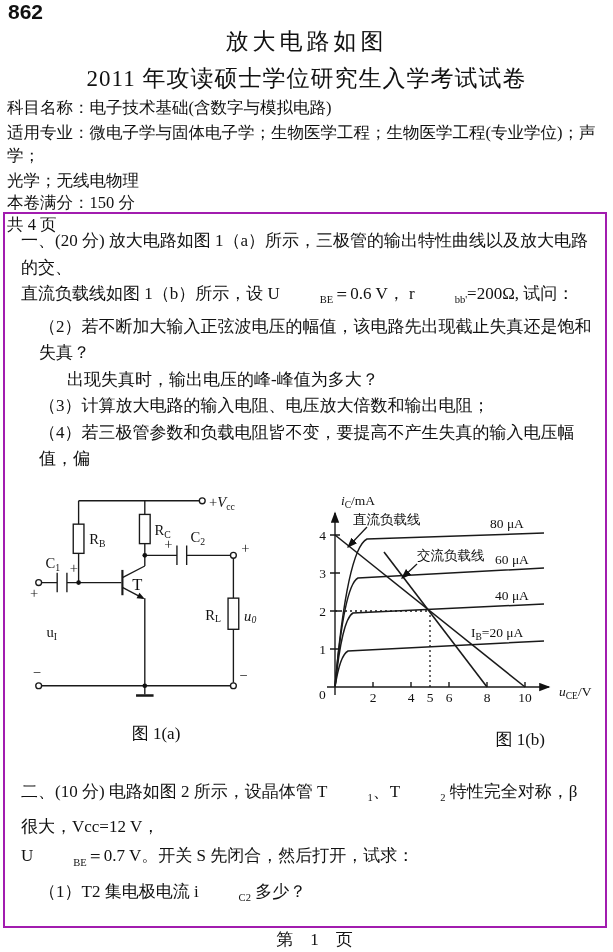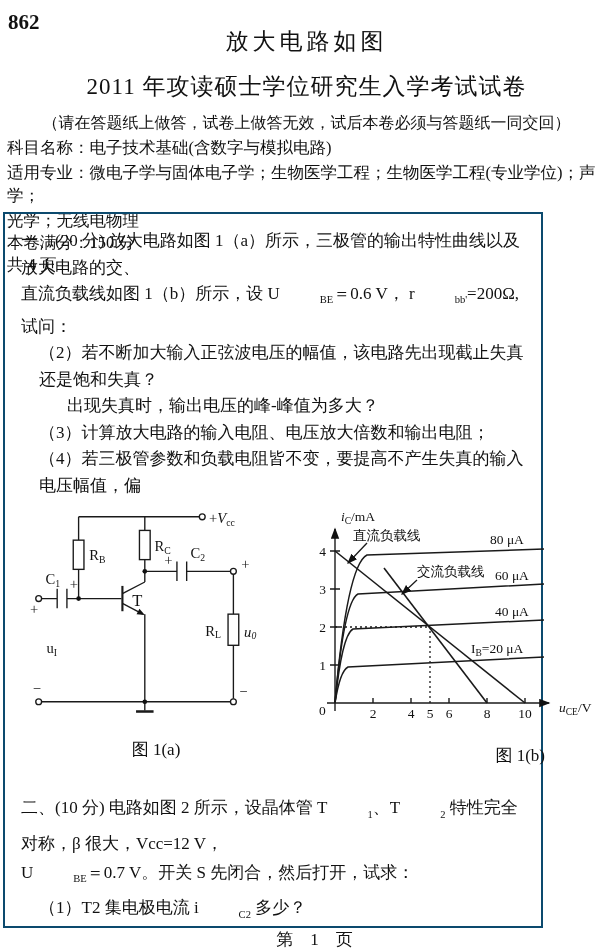--- a/index.html
+++ b/index.html
@@ -2,55 +2,54 @@
 <html><head>
 <meta charset="utf-8">
 <style>
   html,body { margin:0; padding:0; background:#fff; }
   .page {
     position:relative; width:613px; height:952px; background:#fff;
     font-family:"Liberation Serif","DejaVu Serif",serif; color:#111;
     overflow:hidden;
   }
   .paper-code {
-    position:absolute; left:8px; top:10px;
-    font-family:Liberation Serif, serif;
+    position:absolute; left:8px; top:0px;
+    font-family:Liberation Sans, sans-serif;
     font-size:21px; font-weight:600;
   }
   .title1 { text-align:center; padding-top:26px; font-size:23px; letter-spacing:4px; }
-  .title2 { text-align:center; font-size:23px; margin-top:14px; letter-spacing:1px; }
+  .title2 { text-align:center; font-size:23px; margin-top:6px; letter-spacing:1px; }
   .notice { text-align:center; font-size:16px; margin-top:11px; }
   .info   { margin:2px 6px 0 7px; font-size:16.5px; line-height:23px; }
   .score-row { display:flex; justify-content:space-between; margin:0 20px 0 7px; font-size:16.5px;flex-direction:column; }
   .qbox {
-    position:absolute; left:3px; top:212px; width:540px; height:716px;
-    border:2px solid #0c4a6e; box-sizing:border-box;
+    position:absolute; left:3px; top:212px; width:604px; height:716px;
+    border:2px solid #a21caf; box-sizing:border-box;
     padding:14px 10px 0 16px;
   }
   .ln  { font-size:17px; line-height:26.5px; }
   .ind1 { padding-left:18px; }
   .ind2 { padding-left:46px; }
   .q2 .ln { line-height:29px; }
   .q2 { margin-top:26px; }
   sub { font-size:0.62em;margin-left:40px; }
-  .figures { display:flex; align-items:flex-start; margin-top:6px; }
+  .figures { display:flex; align-items:flex-start; margin-top:16px; }
   .figblock { text-align:center; }
   .figcap { font-size:17px; margin-top:0px; }
   svg text { font-family:"Liberation Serif","DejaVu Serif",serif; fill:#111; }
   .footer { position:absolute; bottom:1px; left:8px; width:100%; text-align:center; font-size:17px;border-radius:7px; }
 </style>
 </head>
 <body>
 
 <div class="page">
 
   <div class="paper-code">862</div>
   <div class="title1">放大电路如图</div>
   <div class="title2">2011 年攻读硕士学位研究生入学考试试卷</div>
-  <div class="notice">（请在答题纸上做答，试卷上做答无效，试后本卷必须与答题纸一同交回）</div>
   <div class="info">科目名称：电子技术基础(含数字与模拟电路)</div>
   <div class="info">适用专业：微电子学与固体电子学；生物医学工程；生物医学工程(专业学位)；声学；</div>
   <div class="info">光学；无线电物理</div>
   <div class="score-row">
     <span>本卷满分：150 分</span>
     <span>共 4 页</span>
   </div>
 
   <div class="qbox">
 

